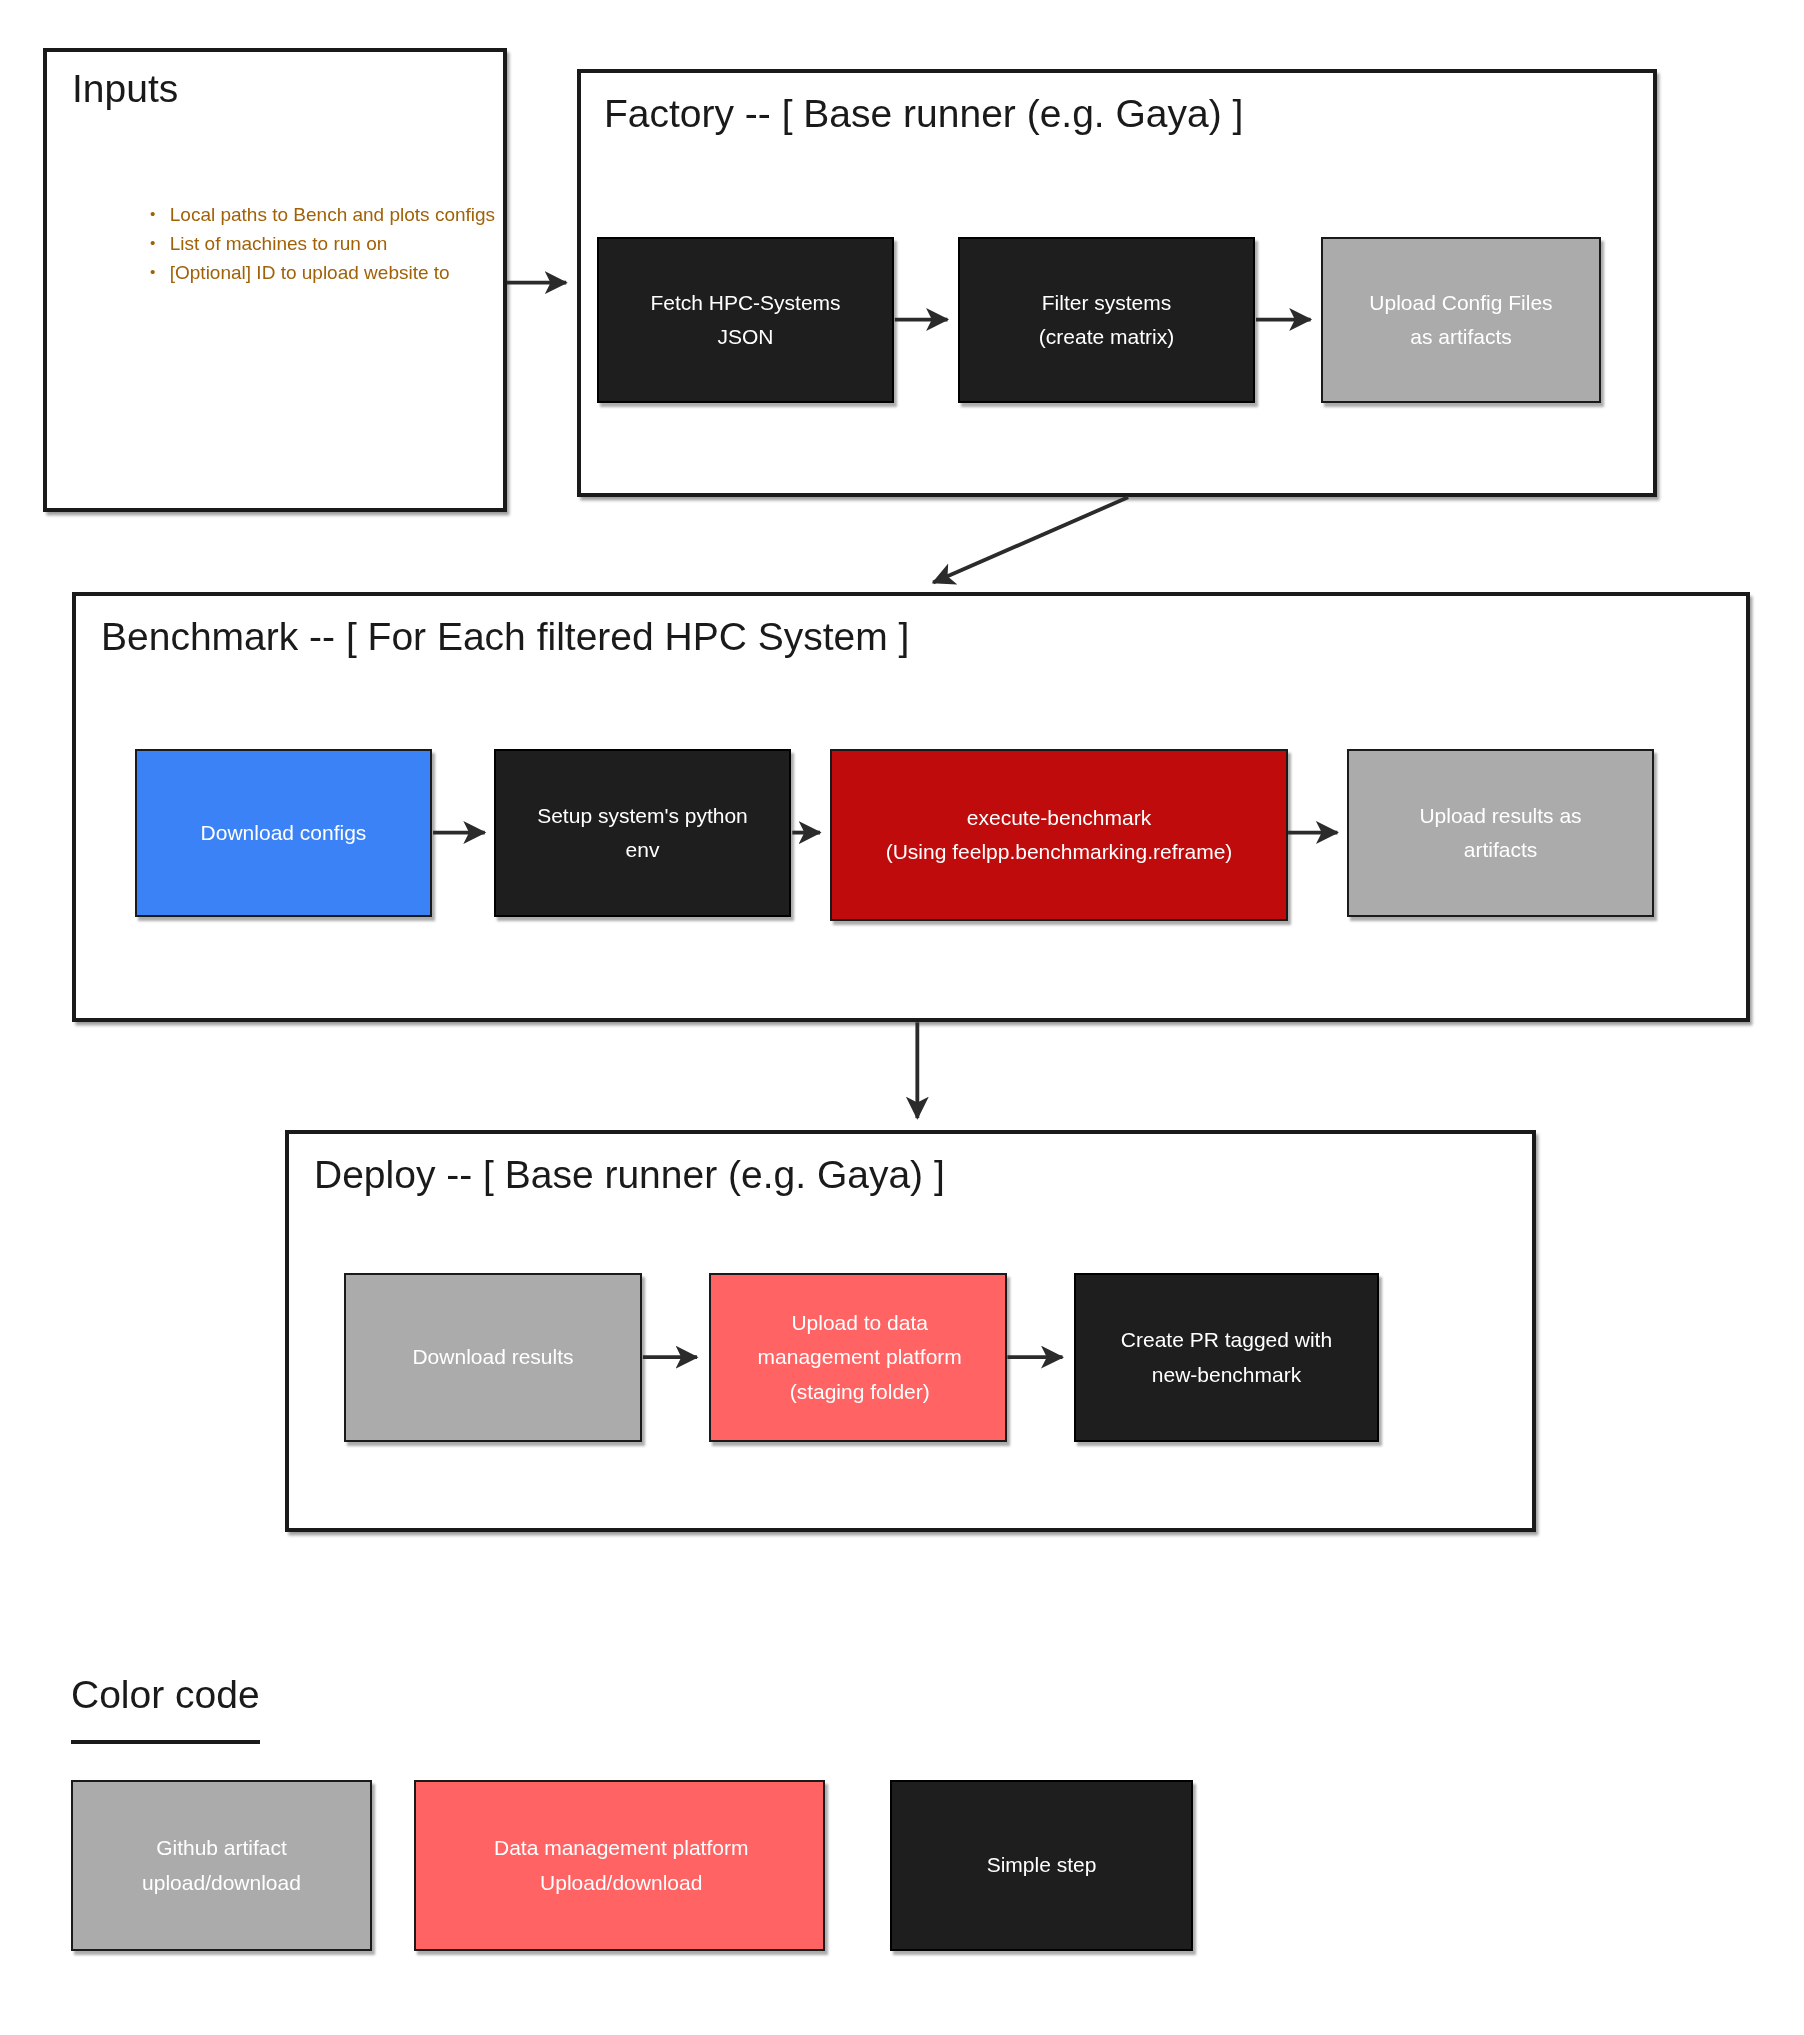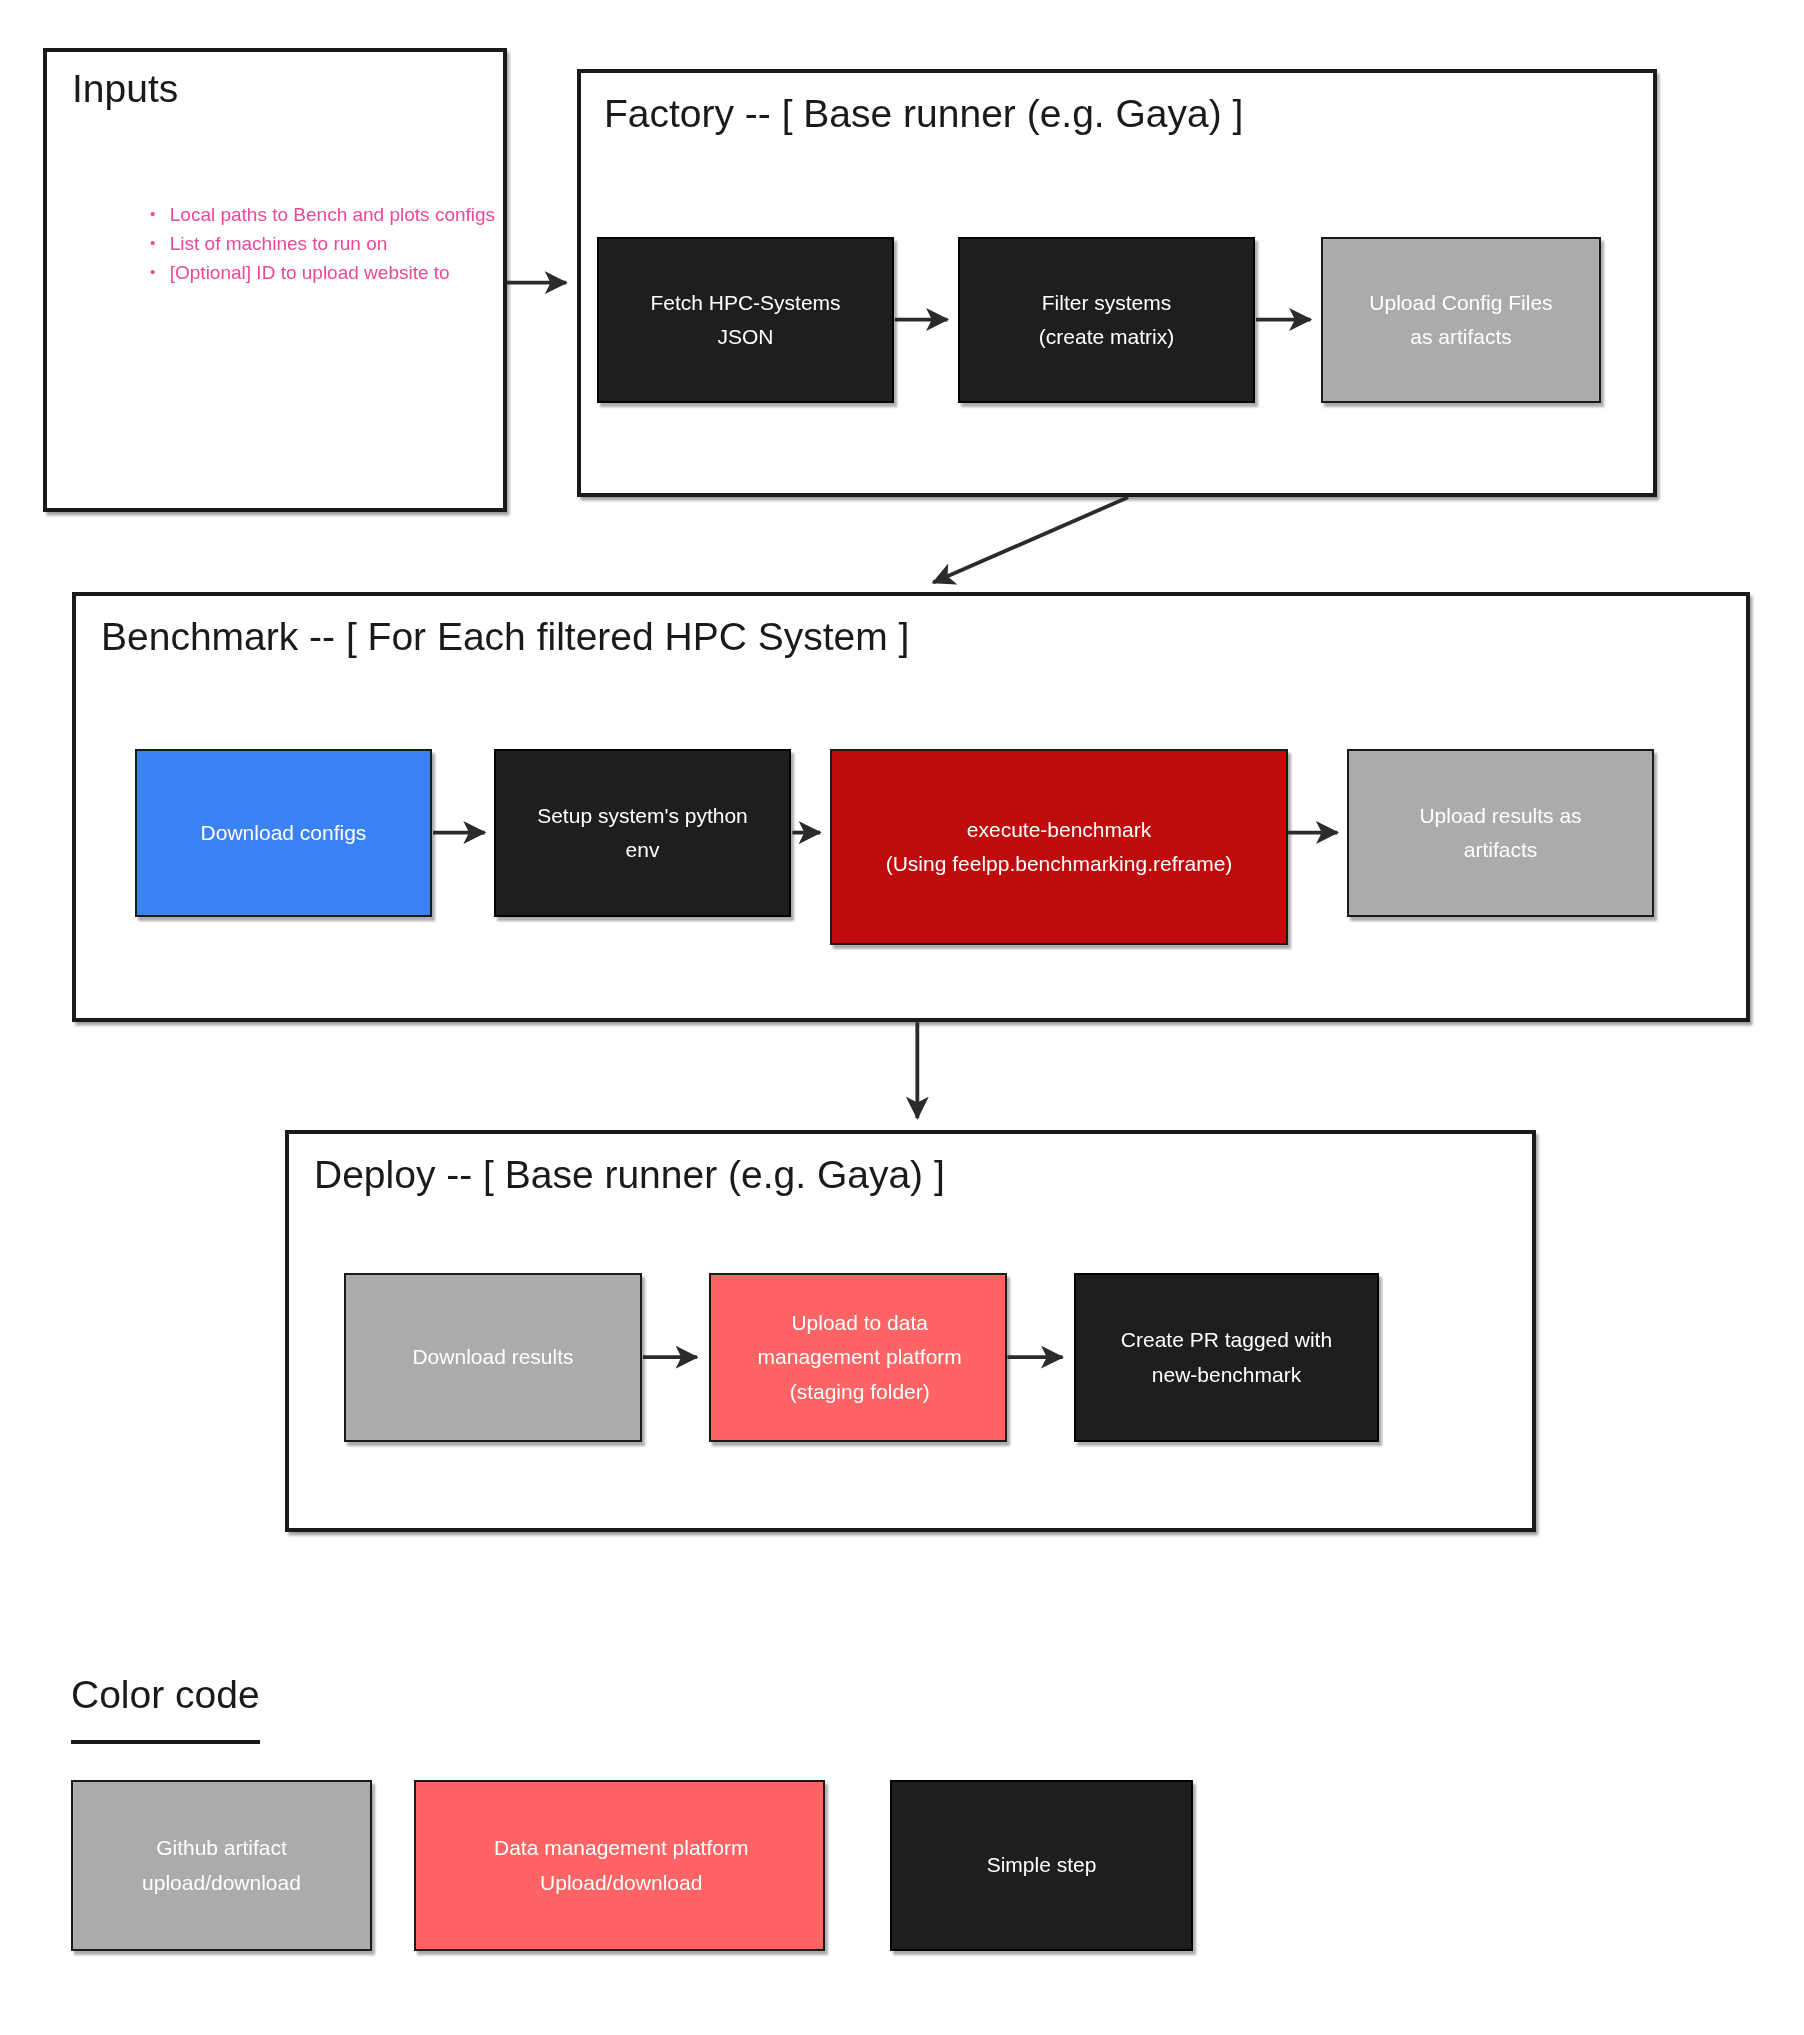--- a/index.html
+++ b/index.html
@@ -26,21 +26,21 @@
     white-space:nowrap;
   }
   .bullets {
     position:absolute;
     left:103px; top:149px;
     width:398px;
     list-style:none;
     margin:0; padding:0;
     font-size:19px;
     line-height:28px;
-    color:#ec4899;
+    color:#a16207;
   }
   .bullets li { display:flex; align-items:baseline; }
   .bullets li::before {
     content:"•";
     font-size:15.3px;
     margin-right:14.4px;
     position:relative; top:-1.9px;
   }
   .step {
     position:absolute;
@@ -99,21 +99,21 @@
 (create matrix)</div>
   <div class="step github" style="left: 1321px; top: 237px; width: 280px; height: 166px; background-color: rgb(171, 171, 171);">Upload Config Files
 as artifacts</div>
 
   <div class="section" style="left:72px; top:592px; width:1678px; height:430px;">
     <div class="section-title" style="left:25px; top:18px;">Benchmark -- [ For Each filtered HPC System ]</div>
   </div>
   <div class="step github" style="left: 135px; top: 749px; width: 297px; height: 168px; background-color: #3b82f6;">Download configs</div>
   <div class="step simple" style="left: 494px; top: 749px; width: 297px; height: 168px; background-color: rgb(30, 30, 30);">Setup system's python
 env</div>
-  <div class="step highlight" style="left: 830px; top: 749px; width: 458px; height: 196px; background-color: rgb(192, 11, 12);">execute-benchmark
+  <div class="step highlight" style="left: 830px; top: 749px; width: 458px; height: 172px; background-color: rgb(192, 11, 12);">execute-benchmark
 (Using feelpp.benchmarking.reframe)</div>
   <div class="step github" style="left: 1347px; top: 749px; width: 307px; height: 168px; background-color: rgb(171, 171, 171);">Upload results as
 artifacts</div>
 
   <div class="section" style="left:285px; top:1130px; width:1251px; height:402px;">
     <div class="section-title" style="left:25px; top:18px;">Deploy -- [ Base runner (e.g. Gaya) ]</div>
   </div>
   <div class="step github" style="left: 344px; top: 1273px; width: 298px; height: 169px; background-color: rgb(171, 171, 171);">Download results</div>
   <div class="step data-platform" style="left: 709px; top: 1273px; width: 298px; height: 169px; background-color: rgb(255, 99, 99);">Upload to data
 management platform

